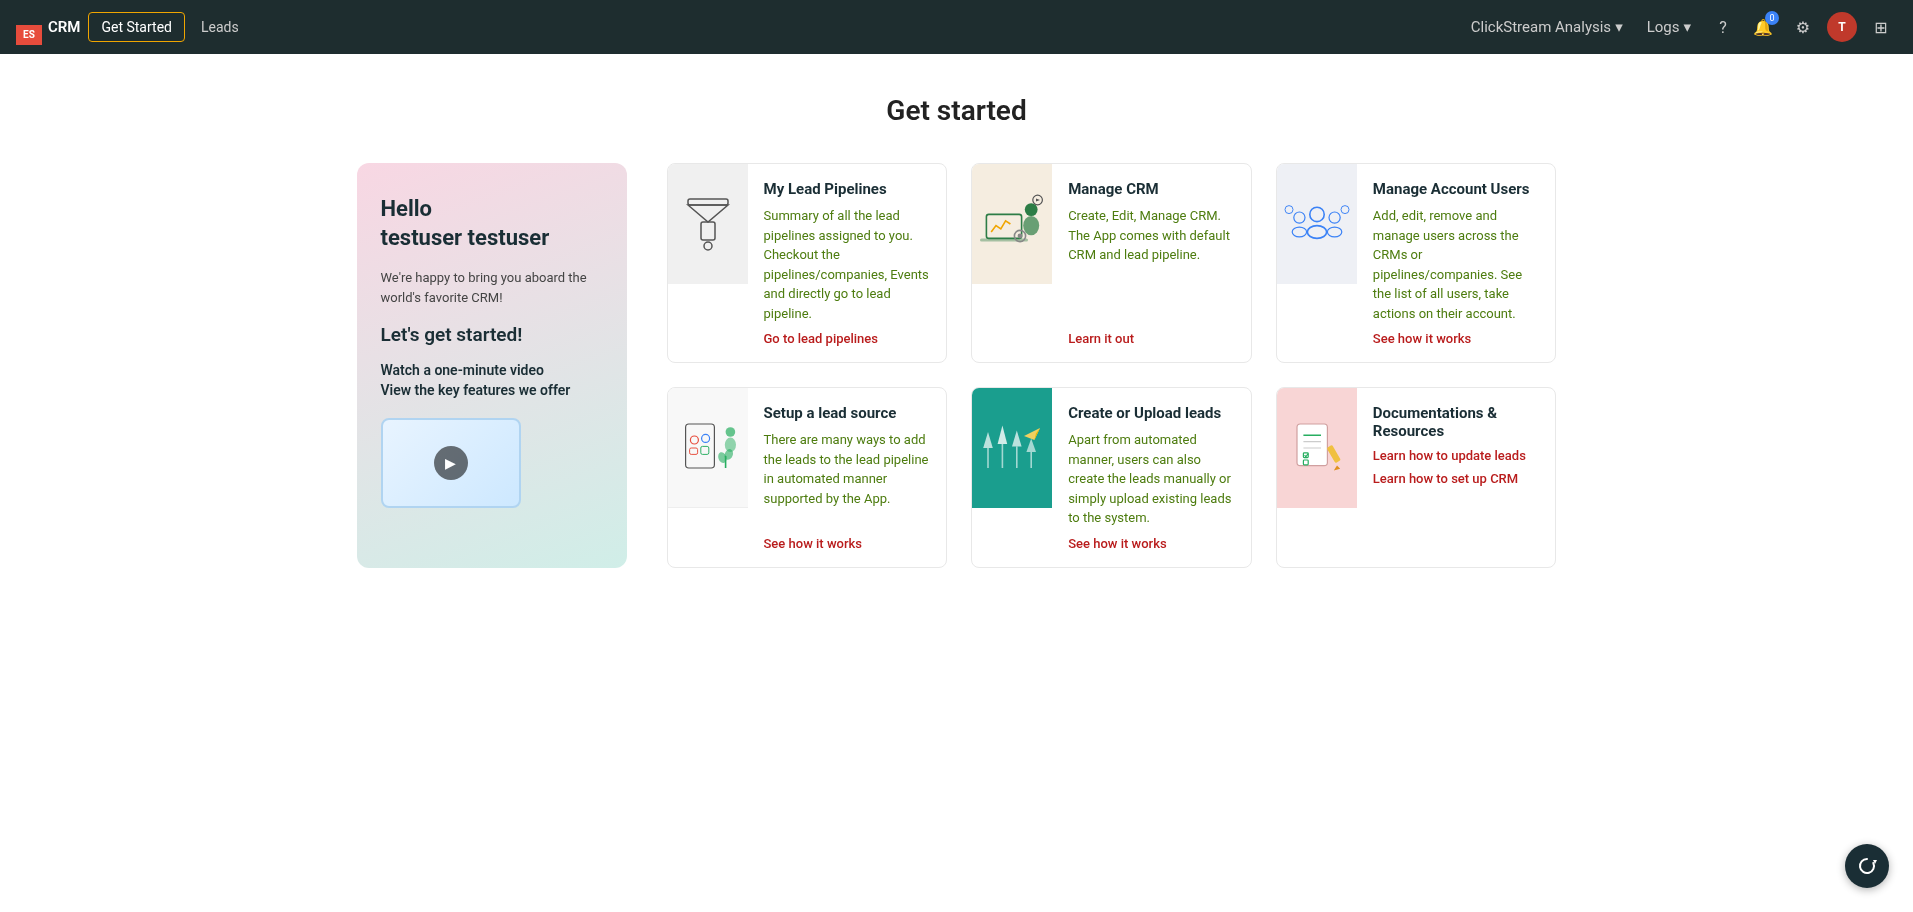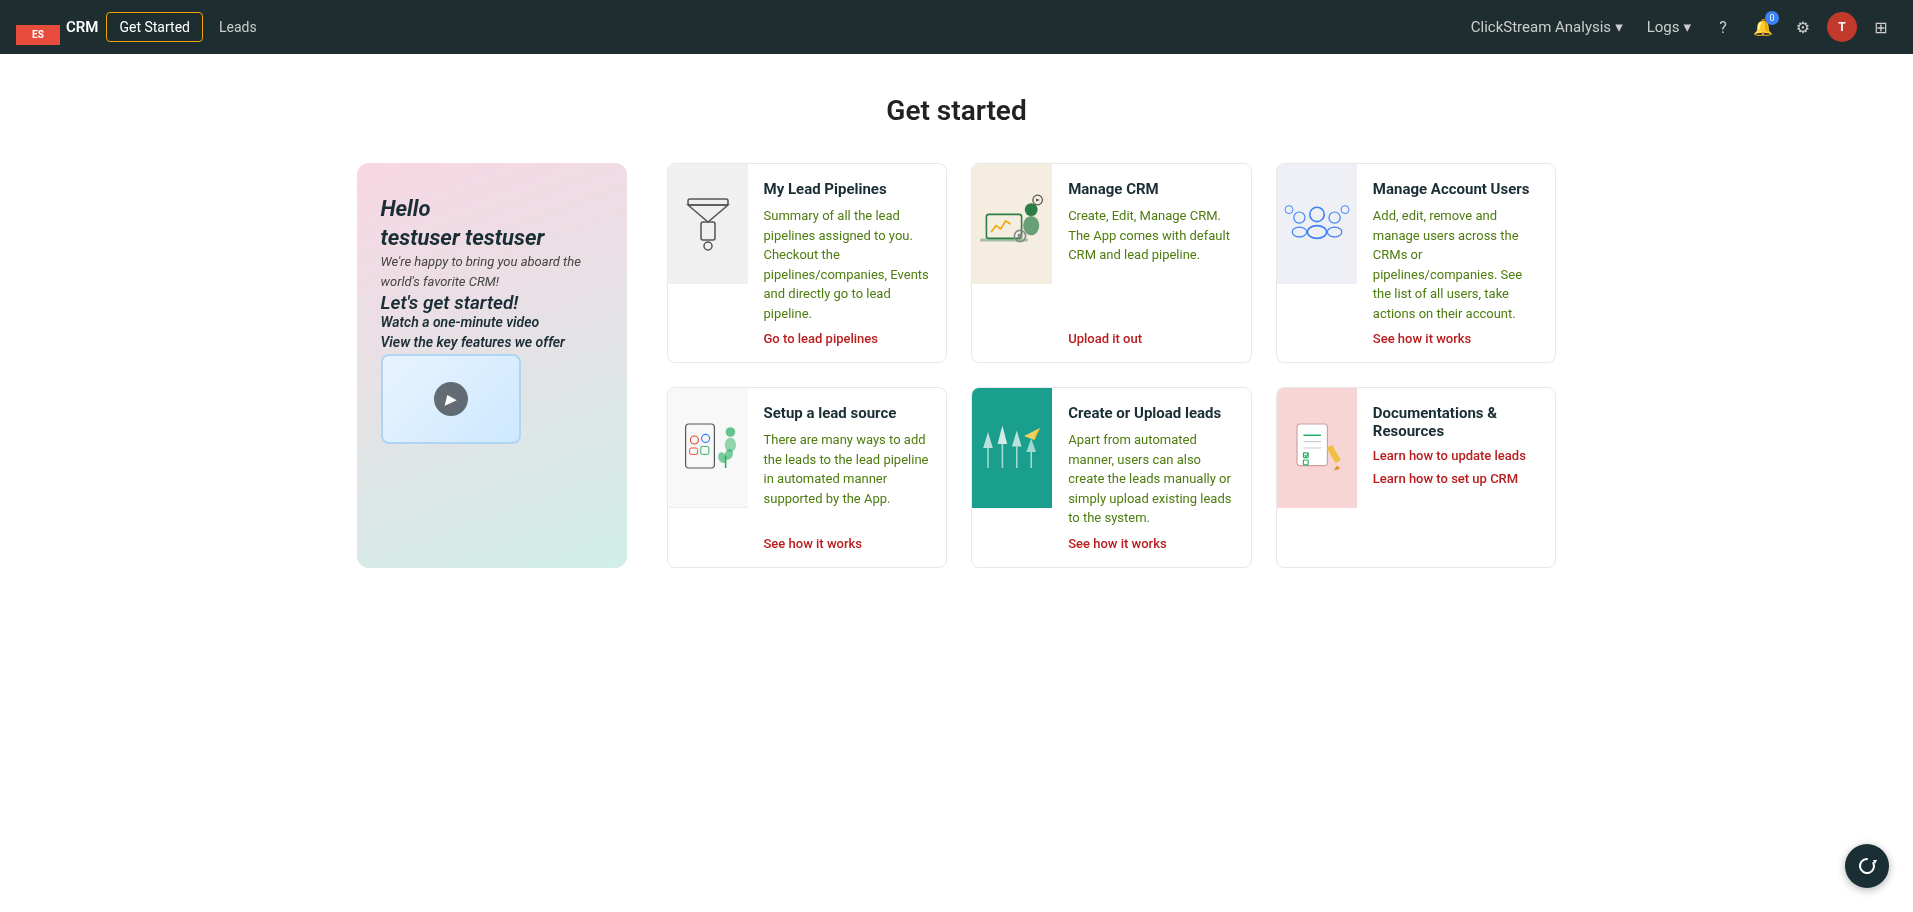--- a/index.html
+++ b/index.html
@@ -20,21 +20,21 @@
     .navbar-brand {
       display: flex;
       align-items: center;
       gap: 6px;
       color: #fff;
       font-size: 15px;
       font-weight: 600;
       margin-right: 4px;
     }
     .brand-icon {
-      width: 44px;
+      width: 26px;
       height: 20px;
       background: #e74c3c;
       border-radius: 0;
       display: flex;
       align-items: center;
       justify-content: center;
       font-size: 10px;
       color: white;
       font-weight: bold;
       margin-top: 15px;
@@ -131,21 +131,21 @@
 
     
     .welcome-card {
       width: 270px;
       min-width: 270px;
       background: linear-gradient(160deg, #f8d7e3 0%, #d0eee8 100%);
       border-radius: 12px;
       padding: 32px 24px 24px;
       display: flex;
       flex-direction: column;
-      font-style: italic;
+      gap: 16px;
     }
     .welcome-title {
       font-size: 22px;
       font-weight: 700;
       color: #1a2e35;
       line-height: 1.3;
     }
     .welcome-sub {
       font-size: 13px;
       color: #444;
@@ -350,21 +350,21 @@
 
             <polyline points="24,50 30,42 36,46 42,36 48,40" fill="none" stroke="#f0a500" stroke-width="2"></polyline>
 
             <circle cx="82" cy="10" r="6" fill="none" stroke="#555" stroke-width="1.5"></circle>
             <polygon points="80,8 85,10 80,12" fill="#555"></polygon>
           </svg>
         </div>
         <div class="card-body">
           <div class="card-title">Manage CRM</div>
           <div class="card-desc">Create, Edit, Manage CRM. The App comes with default CRM and lead pipeline.</div>
-          <div class="card-link">Upload it out</div>
+          <div class="card-link">Learn it out</div>
         </div>
       </div>
 
       <div class="card">
         <div class="card-image light-gray-bg">
           <svg class="card-svg" viewBox="0 0 100 80">
 
             <circle cx="50" cy="28" r="9" fill="none" stroke="#3b82f6" stroke-width="2"></circle>
             <ellipse cx="50" cy="50" rx="12" ry="8" fill="none" stroke="#3b82f6" stroke-width="2"></ellipse>
 

